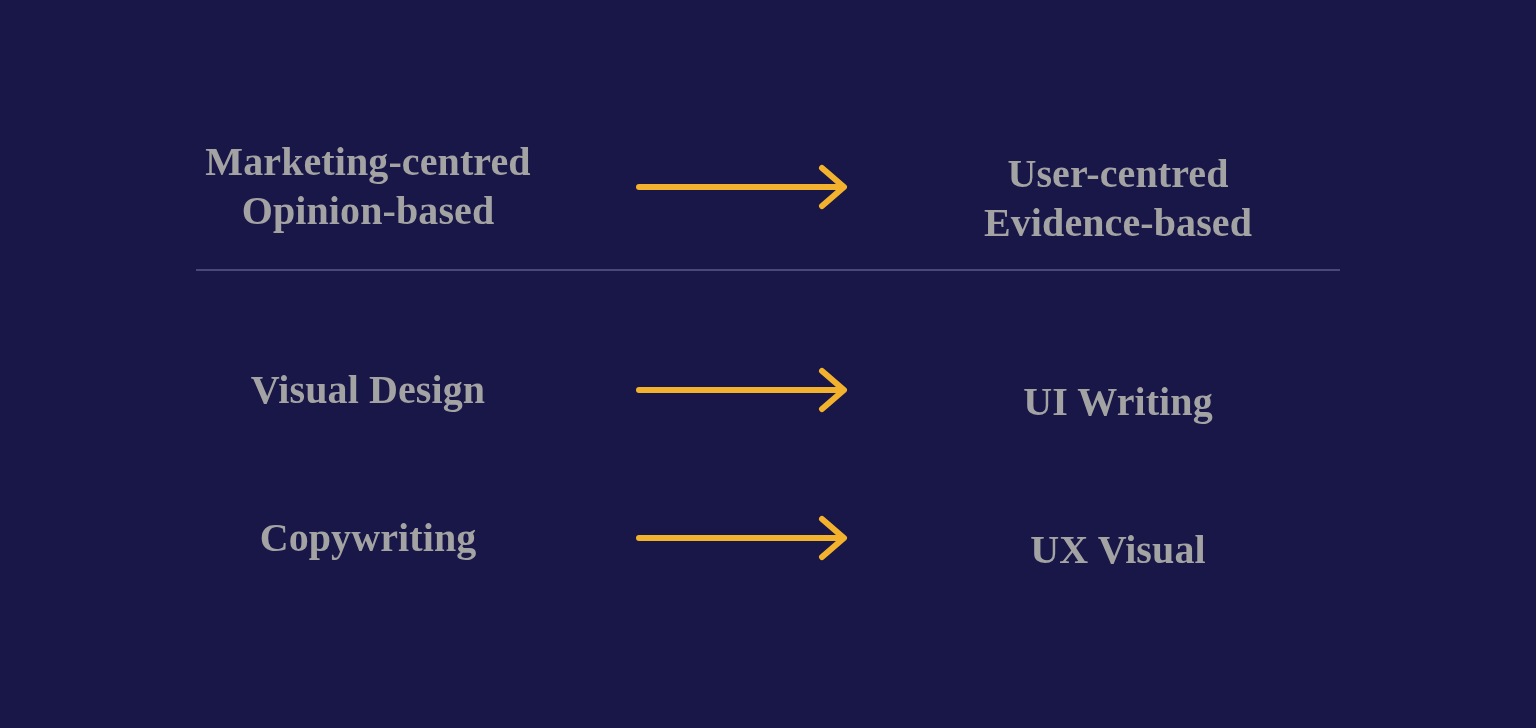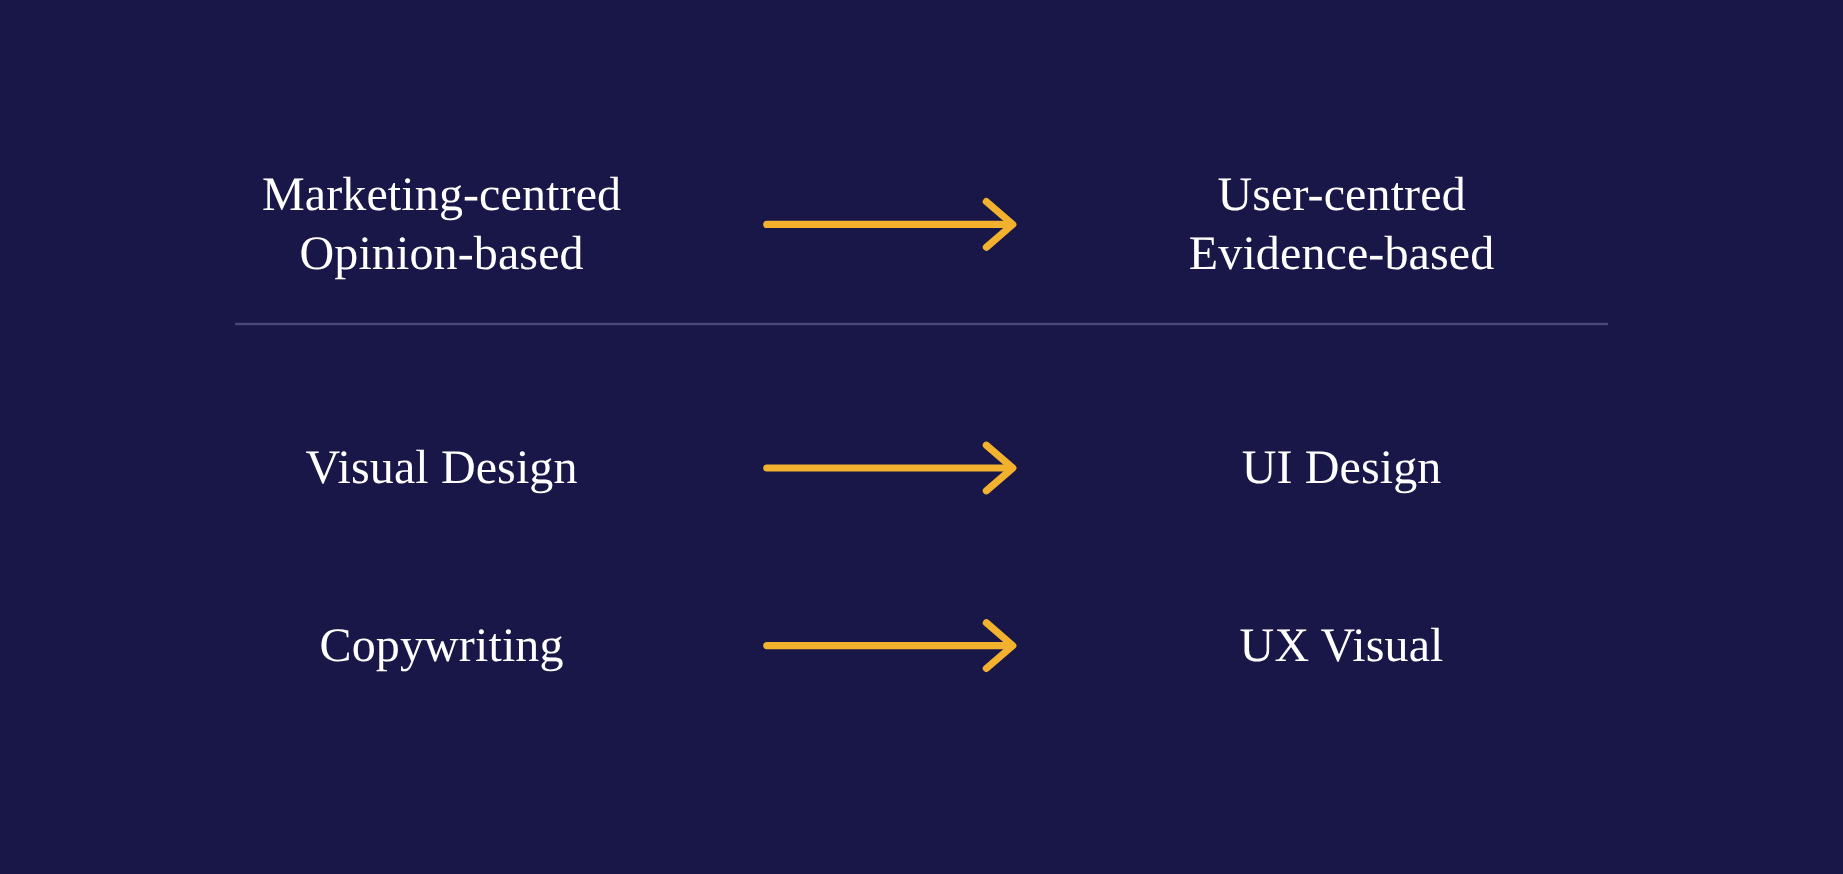--- a/index.html
+++ b/index.html
@@ -52,25 +52,26 @@
     left: 636px;
     width: 214px;
     height: 44px;
   }
 
   .cell-to {
     position: absolute;
     left: 946px;
     width: 344px;
     justify-content: center;
+    margin-top: 12px;
   }
 
   .term {
-    color: #ffffff;
-    font-weight: normal;
+    color: #a3a3a3;
+    font-weight: bold;
     font-size: 40px;
     line-height: 1.22;
     text-align: center;
     white-space: pre-line;
     letter-spacing: 0.1px;
   }
 
   
   .arrow-svg {
     display: block;
@@ -136,21 +137,21 @@
     </div>
     <div class="cell cell-arrow">
       <svg class="arrow-svg" viewBox="0 0 214 44" xmlns="http://www.w3.org/2000/svg" aria-hidden="true">
         <g fill="none" stroke="#F2B22E" stroke-width="6" stroke-linecap="round" stroke-linejoin="round">
           <line x1="3" y1="22" x2="205" y2="22"></line>
           <polyline points="186,3 208,22 186,41"></polyline>
         </g>
       </svg>
     </div>
     <div class="cell cell-to">
-      <div class="term">UI Design</div>
+      <div class="term">UI Writing</div>
     </div>
   </div>
 
   <div class="row" id="row-3">
     <div class="cell cell-from">
       <div class="term">Copywriting</div>
     </div>
     <div class="cell cell-arrow">
       <svg class="arrow-svg" viewBox="0 0 214 44" xmlns="http://www.w3.org/2000/svg" aria-hidden="true">
         <g fill="none" stroke="#F2B22E" stroke-width="6" stroke-linecap="round" stroke-linejoin="round">

